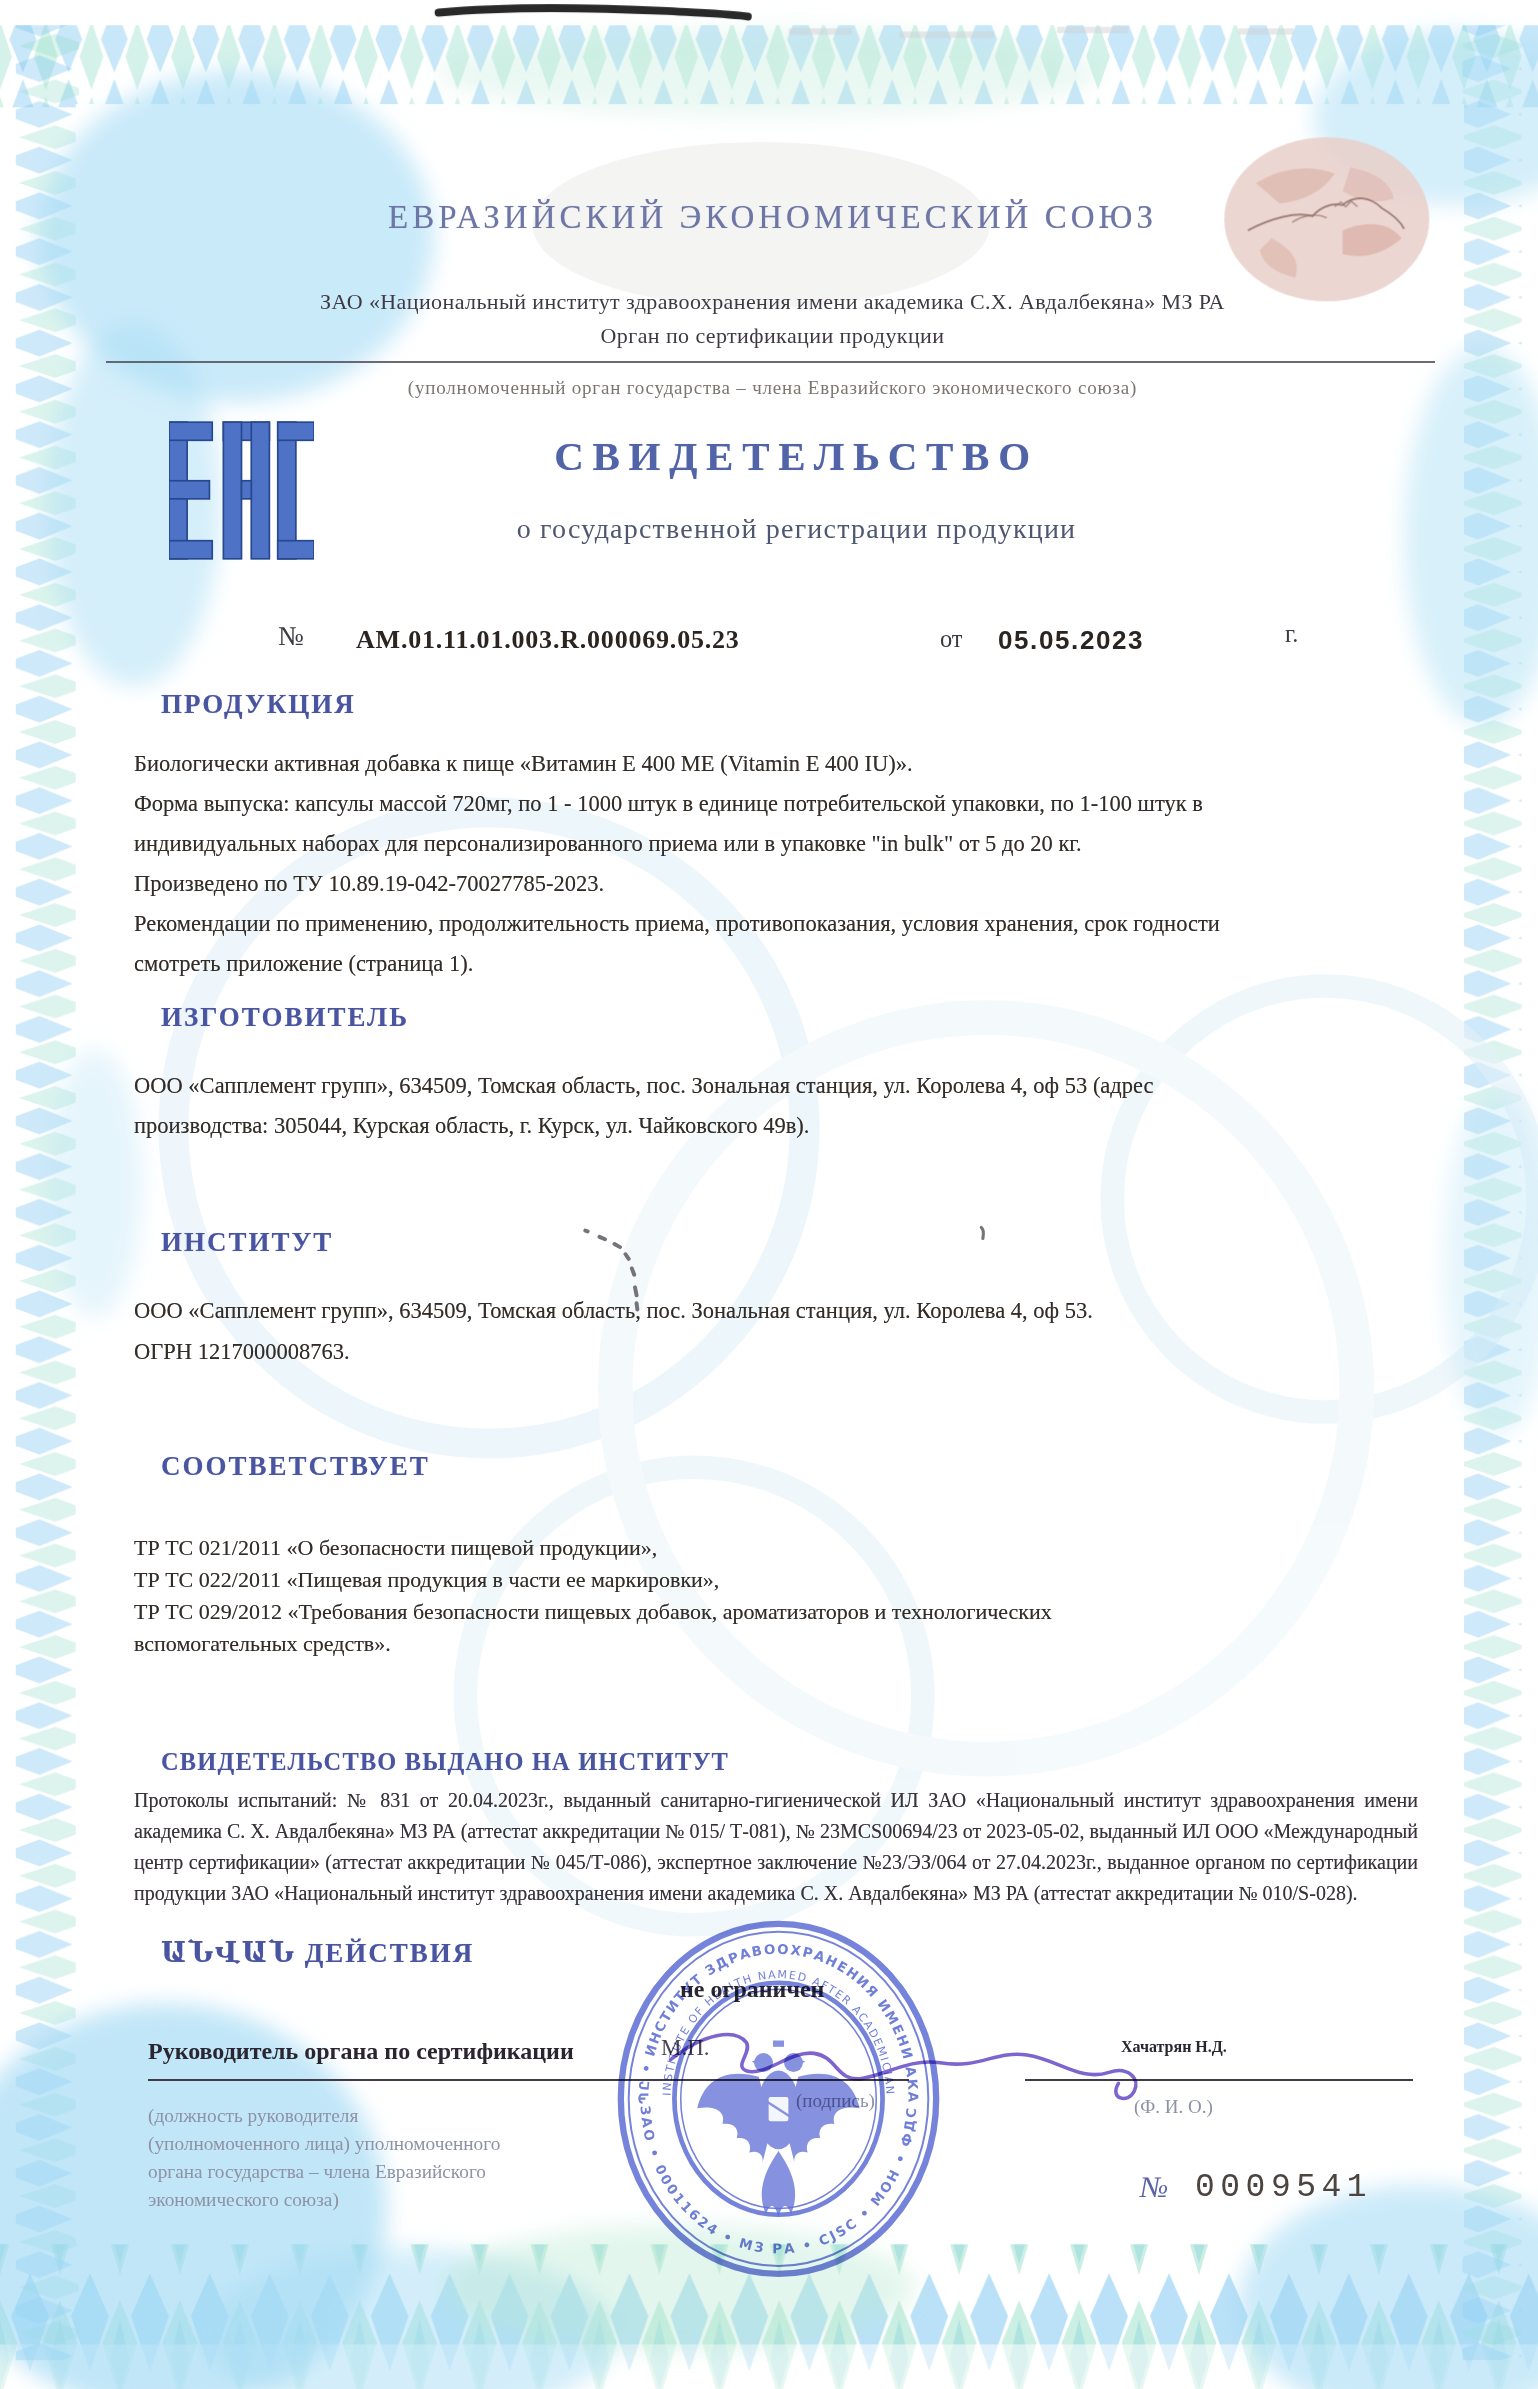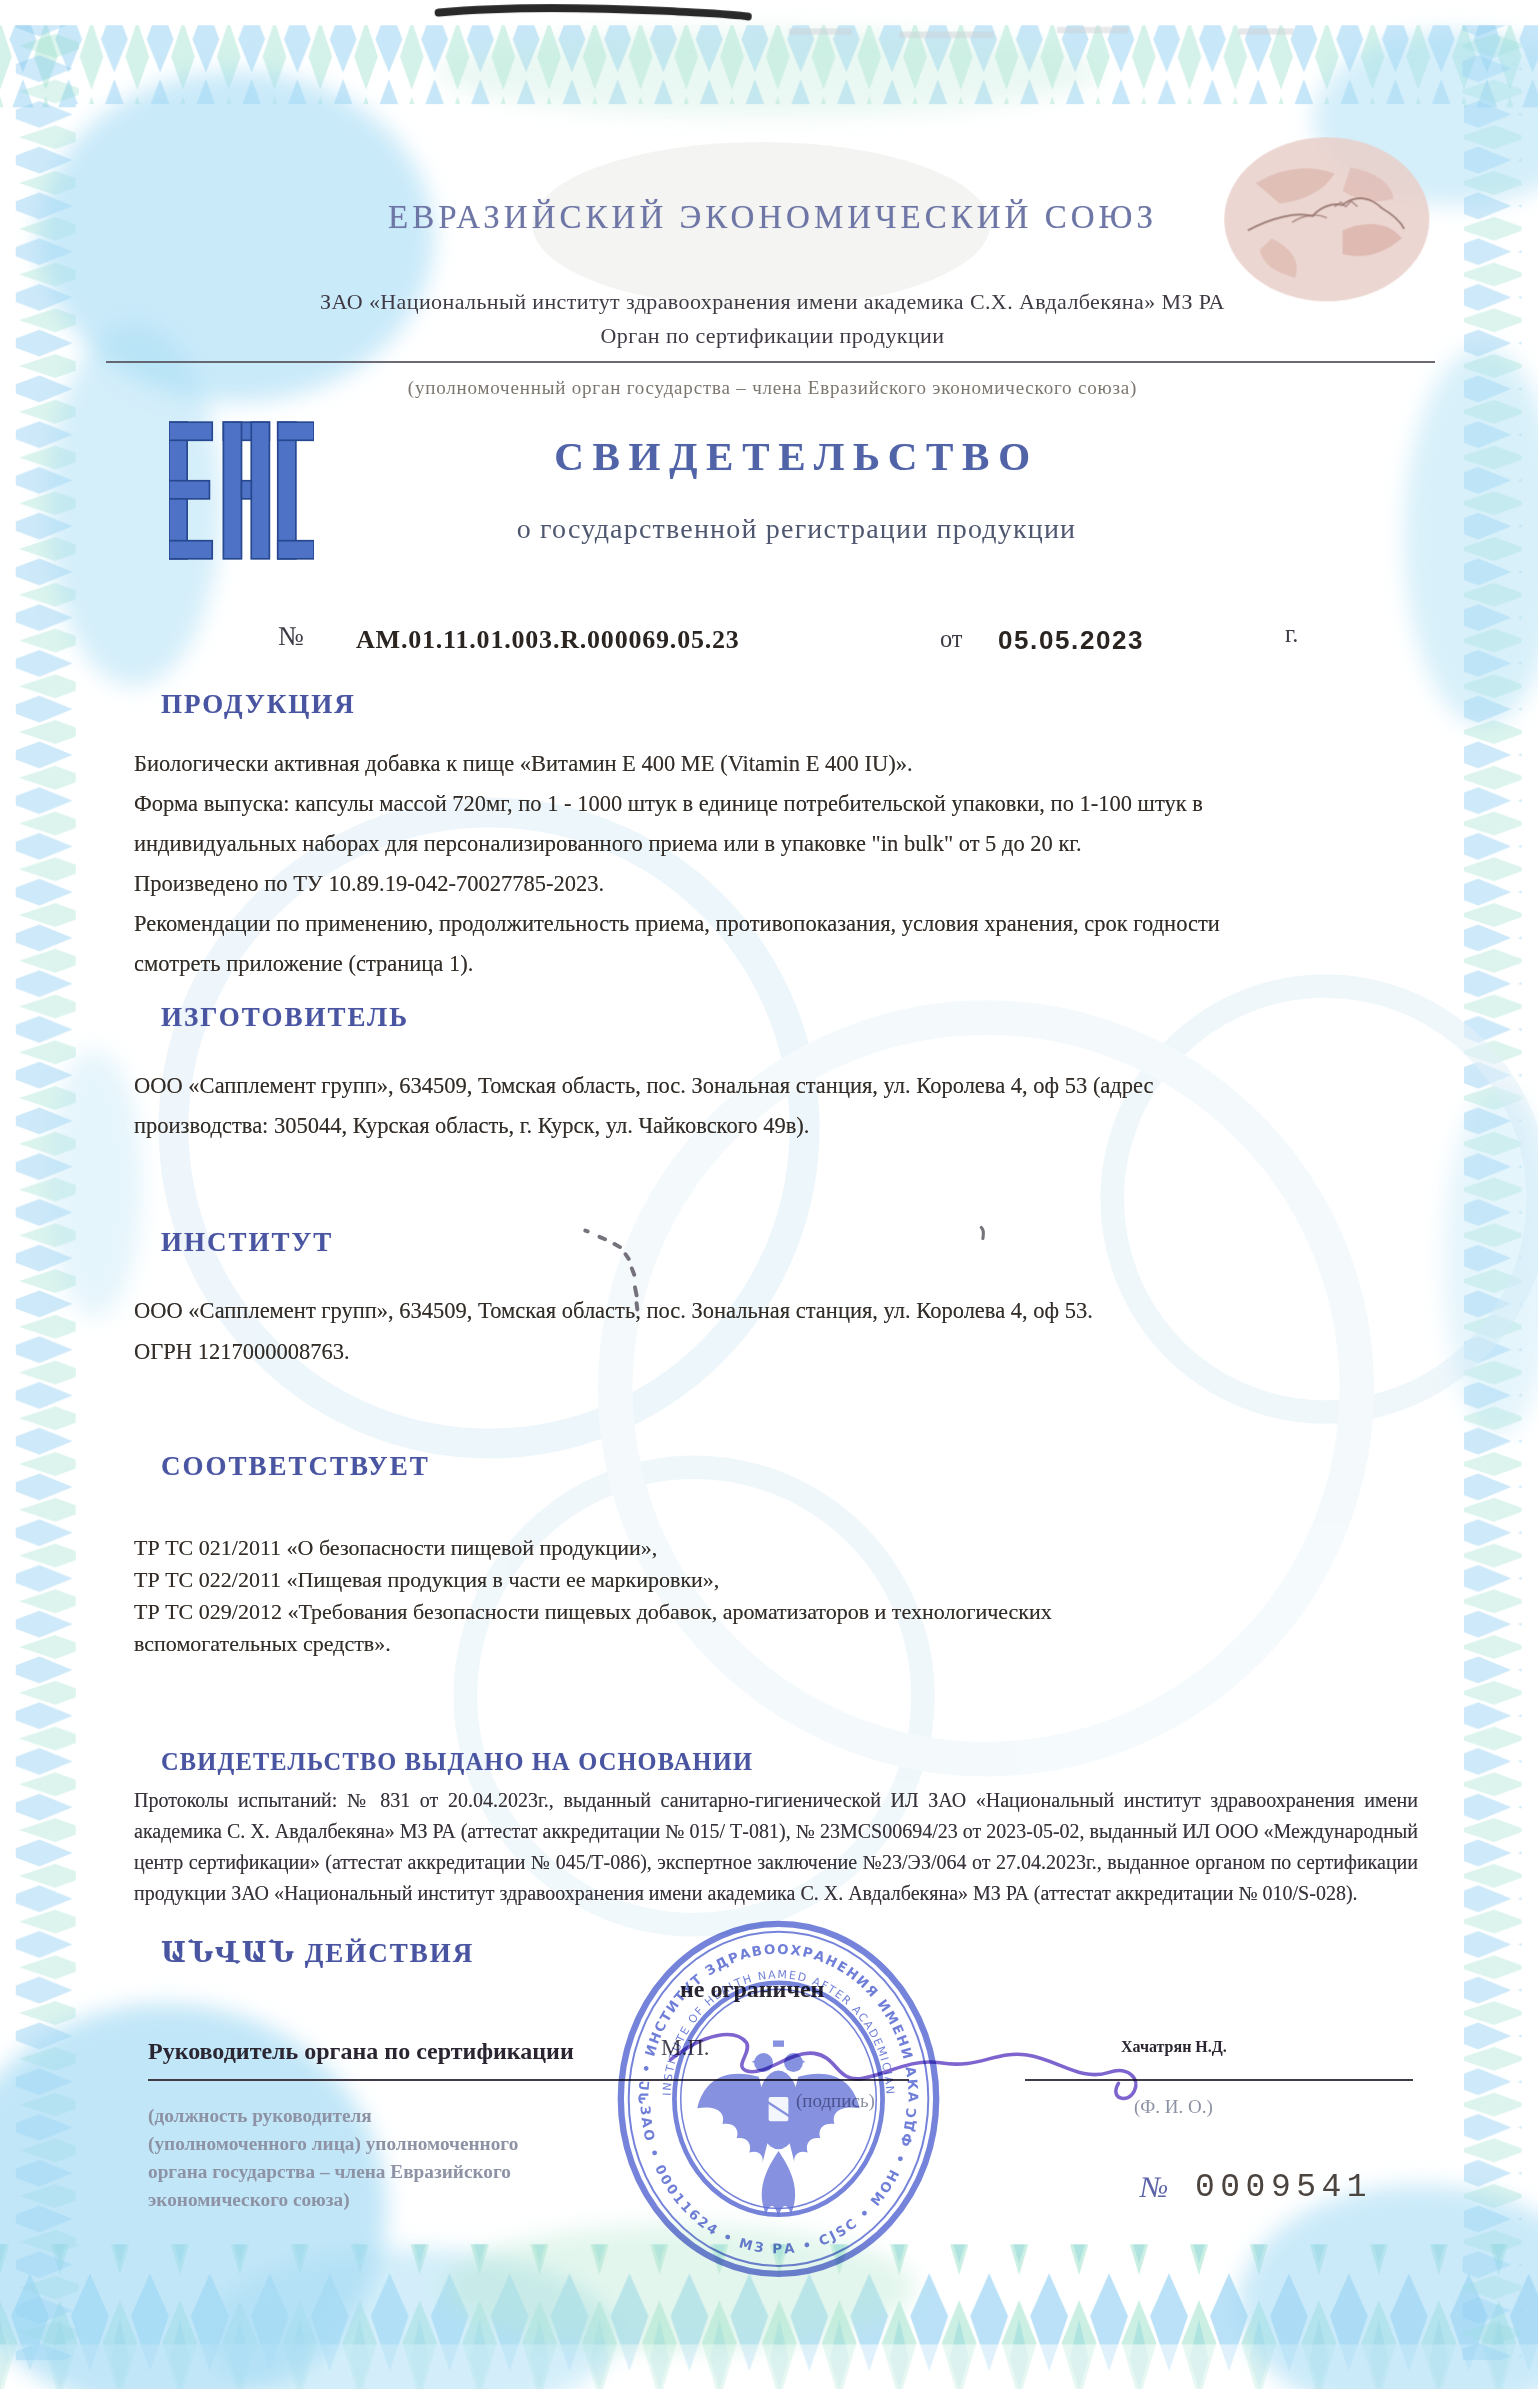--- a/index.html
+++ b/index.html
@@ -54,21 +54,21 @@
   .validity-value{left:680px;top:1976px;font-size:24px;font-weight:600;color:#2b2733;}
   .leader-label{left:148px;top:2038px;font-size:24px;font-weight:700;color:#2a2530;}
   .mp-mark{left:661px;top:2035px;font-size:23px;color:#4a4552;}
   .name-value{left:1121px;top:2038px;font-size:16px;font-weight:700;color:#2a2530;}
   .sig-line{top:2079px;height:1.6px;background:#403b46;}
   .sig-line-left{left:148px;width:761px;}
   .sig-line-right{left:1025px;width:388px;}
   .small-caption{font-size:19px;color:var(--small,#8d92a4);}
   .podpis-caption{left:796px;top:2090px;}
   .fio-caption{left:1134px;top:2096px;}
-  .position-caption{left:148px;top:2102px;width:489px;font-size:19.3px;line-height:28px;white-space:pre-line;font-weight:bold;}
+  .position-caption{left:148px;top:2102px;width:489px;font-size:19.3px;line-height:28px;white-space:pre-line;}
   .serial-label{left:1140px;top:2170px;font-size:30px;font-style:italic;color:var(--serialNo,#5c63a8);}
   .serial-number{left:1195px;top:2169px;font-family:"Liberation Mono","DejaVu Sans Mono",monospace;
     font-size:33px;letter-spacing:5.5px;color:var(--serial,#4c443f);}
   .eac-logo{left:169px;top:421px;width:145px;height:139px;}
   .stamp-svg{left:593px;top:1897px;width:371px;height:410px;z-index:3;
     mix-blend-mode:multiply;opacity:.9;}
   .signature-svg{left:639px;top:1987px;width:552px;height:158px;z-index:4;mix-blend-mode:multiply;}
 </style>
 </head>
 <body>
@@ -219,21 +219,21 @@
   <div class="abs section-heading h-applicant">ИНСТИТУТ</div>
   <div class="abs body-text t-applicant">ООО «Сапплемент групп», 634509, Томская область, пос. Зональная станция, ул. Королева 4, оф 53.
 ОГРН 1217000008763.</div>
 
   <div class="abs section-heading h-conformity">СООТВЕТСТВУЕТ</div>
   <div class="abs body-text t-conformity">ТР ТС 021/2011 «О безопасности пищевой продукции»,
 ТР ТС 022/2011 «Пищевая продукция в части ее маркировки»,
 ТР ТС 029/2012 «Требования безопасности пищевых добавок, ароматизаторов  и технологических
 вспомогательных средств».</div>
 
-  <div class="abs section-heading h-basis">СВИДЕТЕЛЬСТВО ВЫДАНО НА ОСНОВАНИИ</div>
+  <div class="abs section-heading h-basis">СВИДЕТЕЛЬСТВО ВЫДАНО НА ИНСТИТУТ</div>
   <div class="abs body-text t-basis">Протоколы испытаний: № 831 от 20.04.2023г., выданный санитарно-гигиенической ИЛ ЗАО «Национальный институт здравоохранения имени академика С. Х. Авдалбекяна» МЗ РА (аттестат аккредитации № 015/ Т-081), № 23MCS00694/23 от 2023-05-02, выданный ИЛ ООО «Международный центр сертификации» (аттестат аккредитации № 045/Т-086), экспертное заключение №23/ЭЗ/064 от 27.04.2023г., выданное органом по сертификации продукции ЗАО «Национальный институт здравоохранения имени академика С. Х. Авдалбекяна» МЗ РА (аттестат аккредитации № 010/S-028).</div>
 
   <div class="abs section-heading h-validity">ԱՆՎԱՆ  ДЕЙСТВИЯ</div>
   <div class="abs validity-value">не ограничен</div>
 
   <div class="abs leader-label">Руководитель органа по сертификации</div>
   <div class="abs mp-mark">М.П.</div>
   <div class="abs name-value">Хачатрян Н.Д.</div>
   <div class="abs sig-line sig-line-left"></div>
   <div class="abs sig-line sig-line-right"></div>

